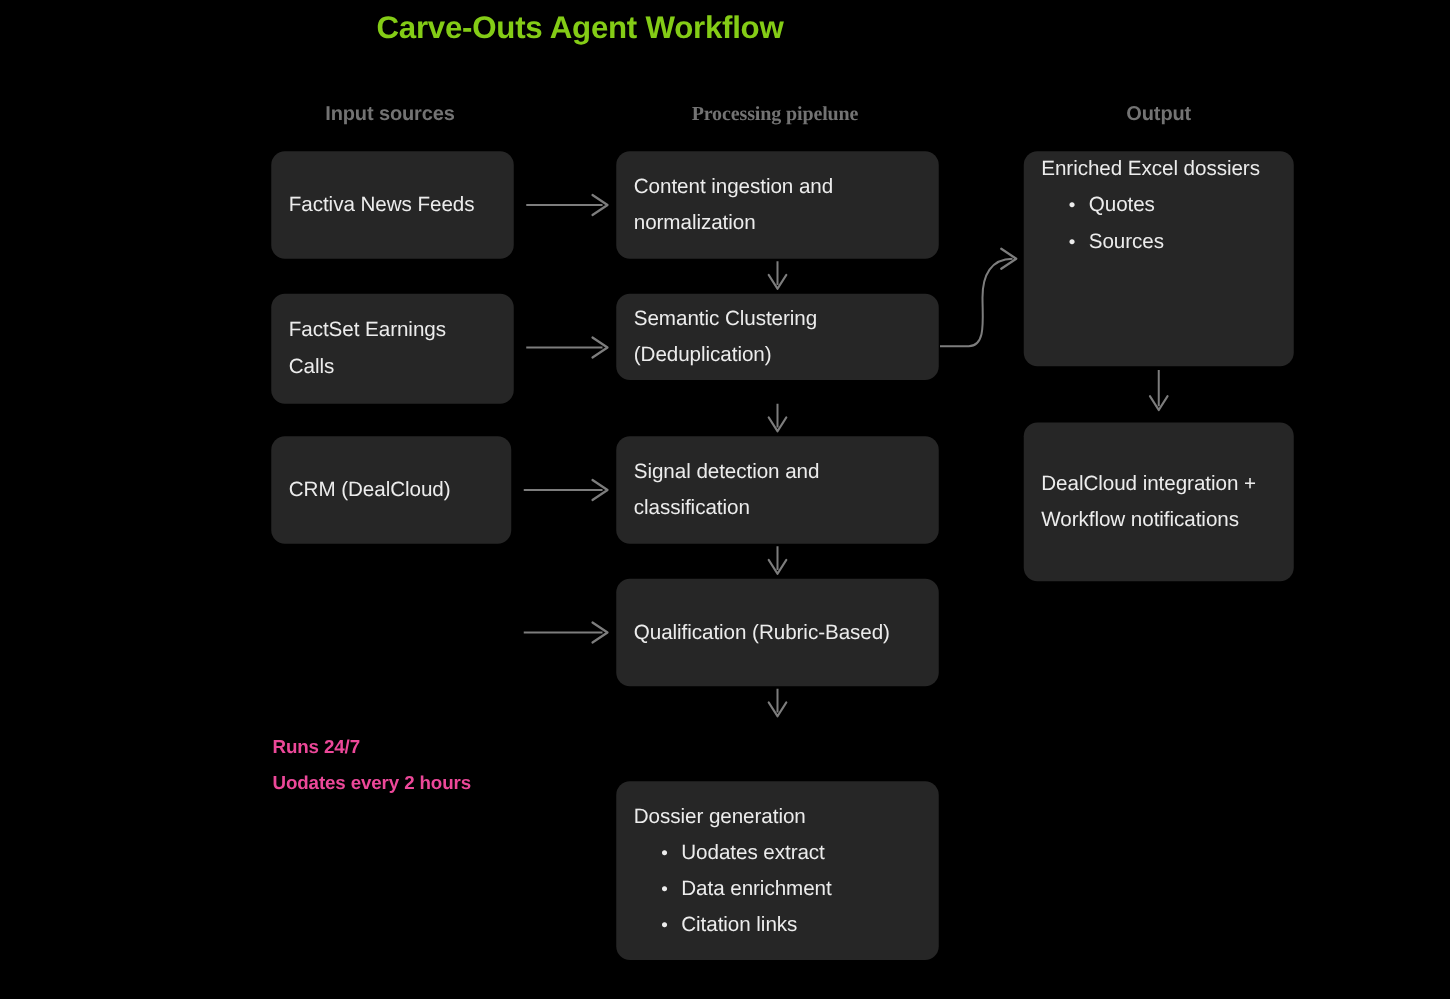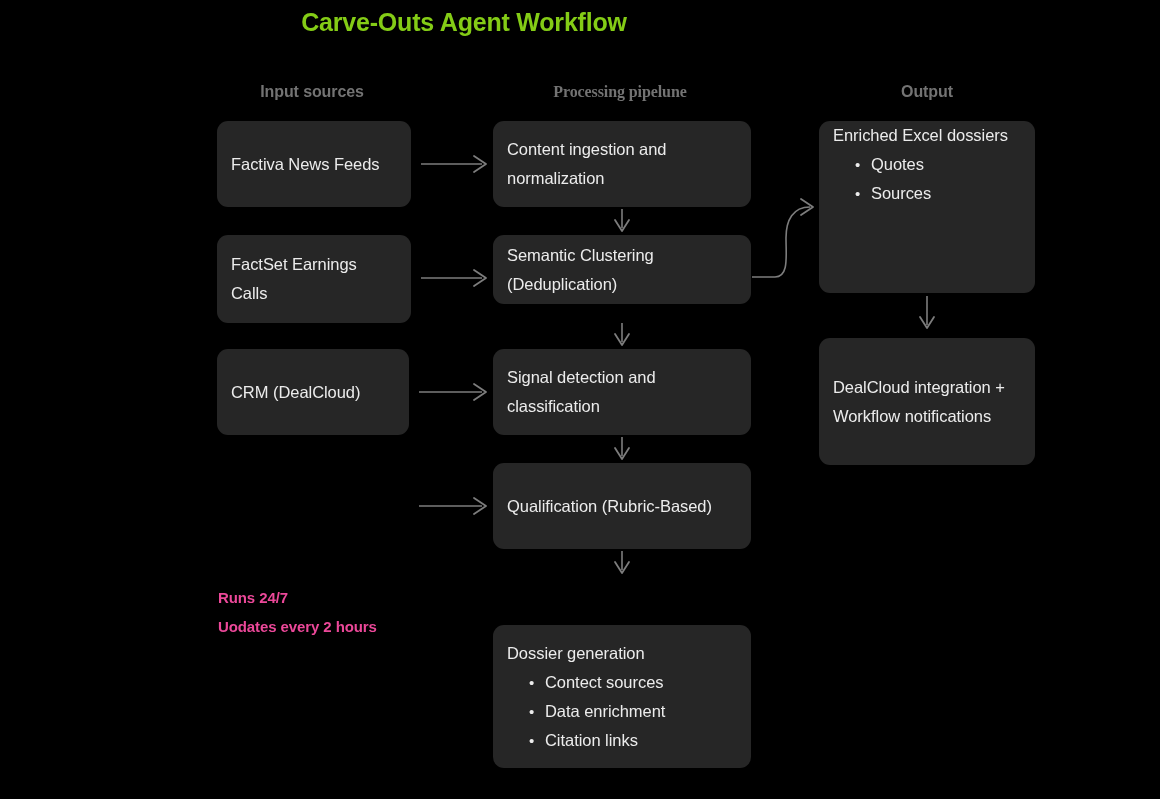--- a/index.html
+++ b/index.html
@@ -222,21 +222,21 @@
     <span class="node-title">Signal detection and classification</span>
   </div>
 
   <div class="node" id="node-qualify">
     <span class="node-title">Qualification (Rubric-Based)</span>
   </div>
 
   <div class="node" id="node-dossier">
     <span class="node-title">Dossier generation</span>
     <ul>
-      <li>Contect sources</li>
+      <li>Uodates extract</li>
       <li>Data enrichment</li>
       <li>Citation links</li>
     </ul>
   </div>
 
   <div class="node" id="node-enriched">
     <span class="node-title">Enriched Excel dossiers</span>
     <ul>
       <li>Quotes</li>
       <li>Sources</li>

